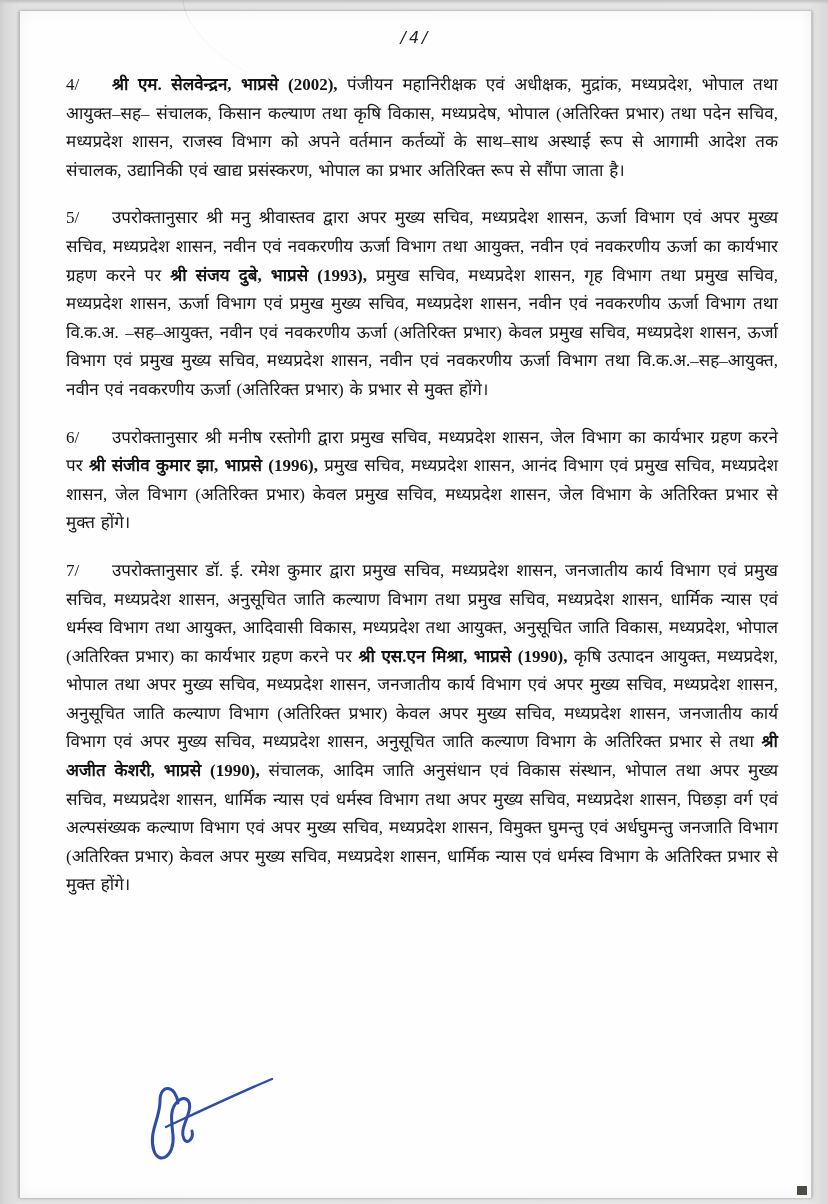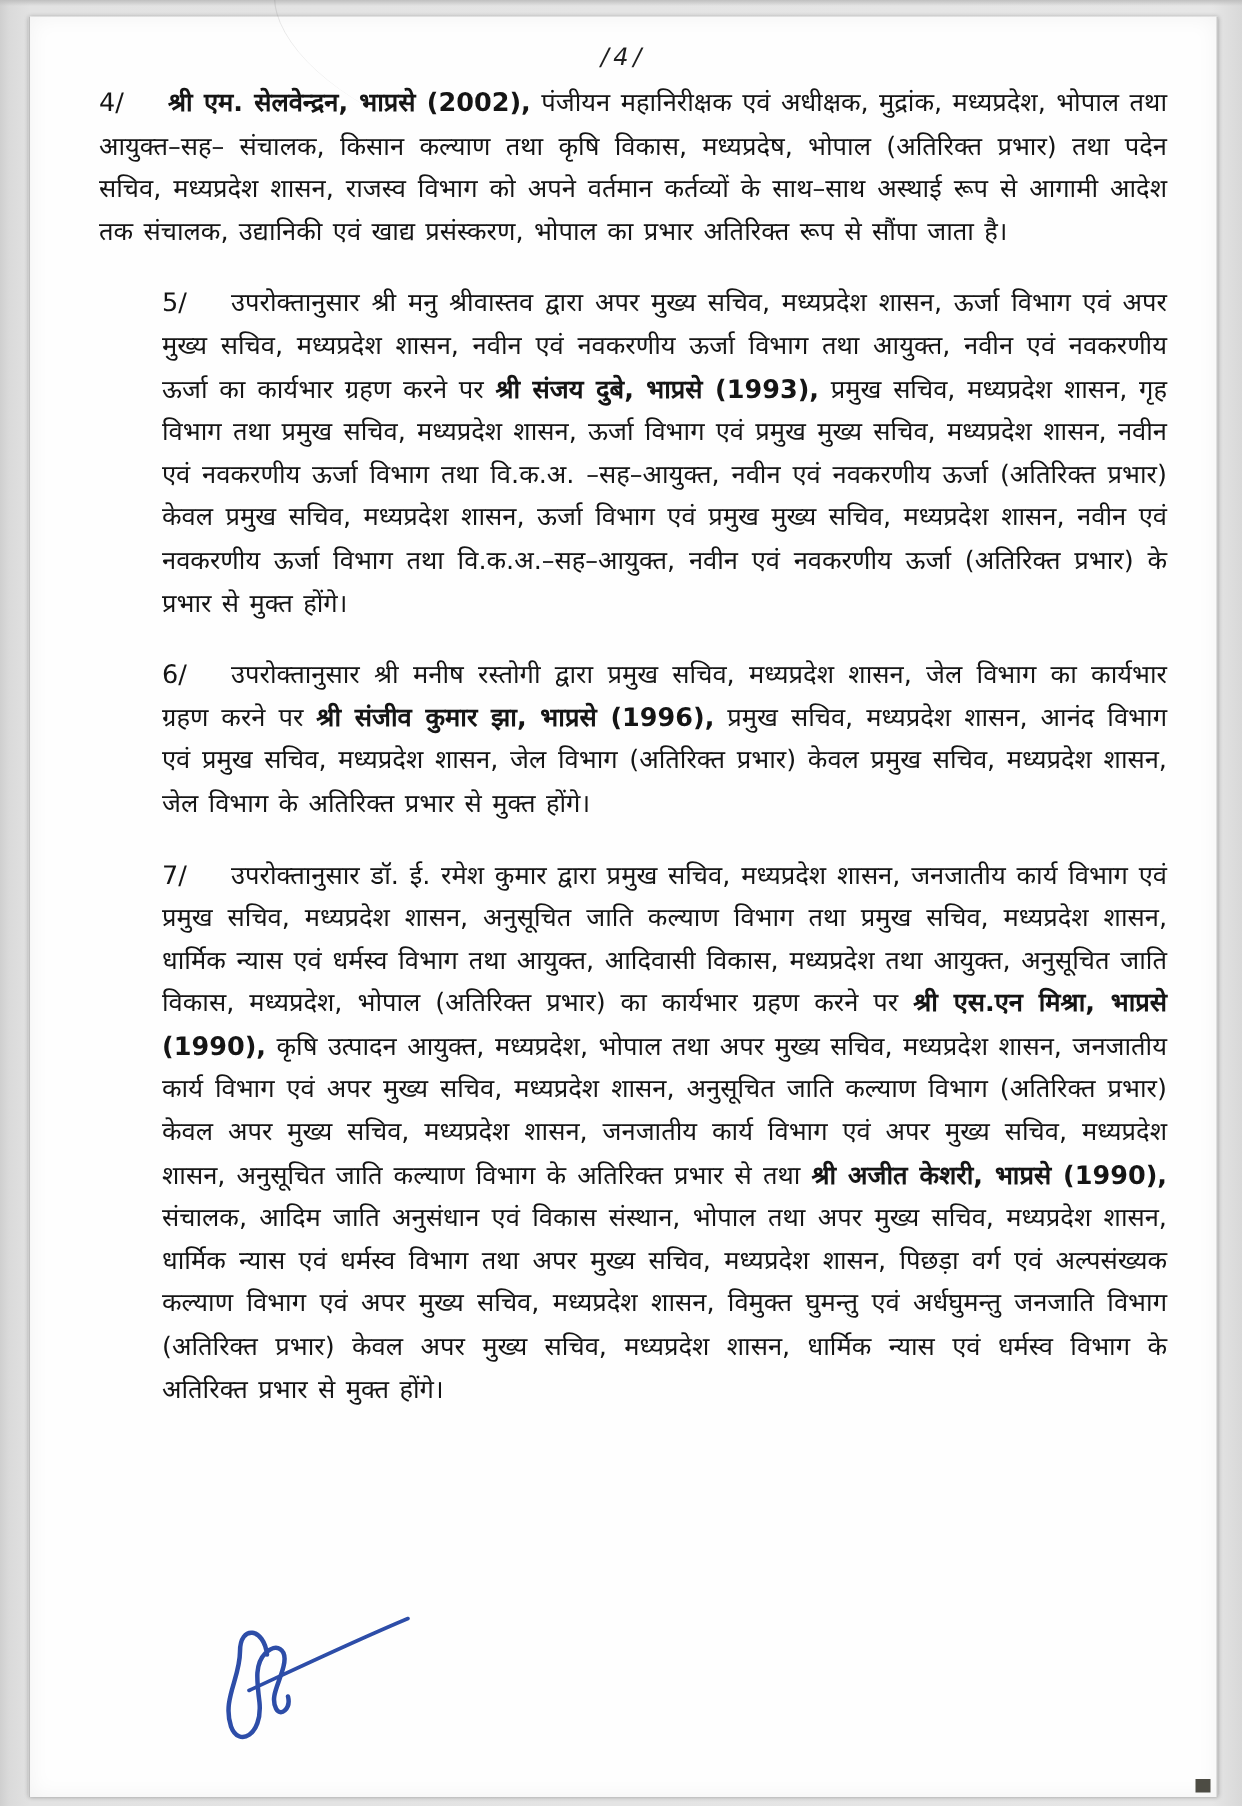--- a/index.html
+++ b/index.html
@@ -17,29 +17,30 @@
   .fold-artifact{
     position:absolute;left:150px;top:-8px;width:120px;height:60px;
     border-left:1px solid rgba(120,120,120,.18);
     border-radius:0 0 0 90%;transform:rotate(24deg);pointer-events:none;
   }
   .page-number{
     text-align:center;padding-top:17px;
     font-size:16px;letter-spacing:3px;color:#1f1f1f;font-style:italic;
   }
   .content{
-    position:absolute;left:46px;top:44px;width:712px;
+    position:absolute;left:46px;top:60px;width:712px;
     color:#151515;
+    font-family:Liberation Serif, serif;
   }
   .para{
     margin:0;text-align:justify;
     font-size:17px;line-height:28.6px;
     word-spacing:1.5px;
   }
-  .para + .para{margin-top:19px;margin-left:42px;}
+  .para + .para{margin-top:19px;}
   .para.tight{margin-top:5px;}
   .pnum{display:inline-block;min-width:46px;}
   .run.bold{font-weight:bold;}
   .signature{
     position:absolute;left:112px;top:1058px;width:160px;height:110px;
   }
   .corner-artifact{
     position:absolute;right:4px;bottom:3px;width:10px;height:9px;
     background:#4d4c44;
   }

